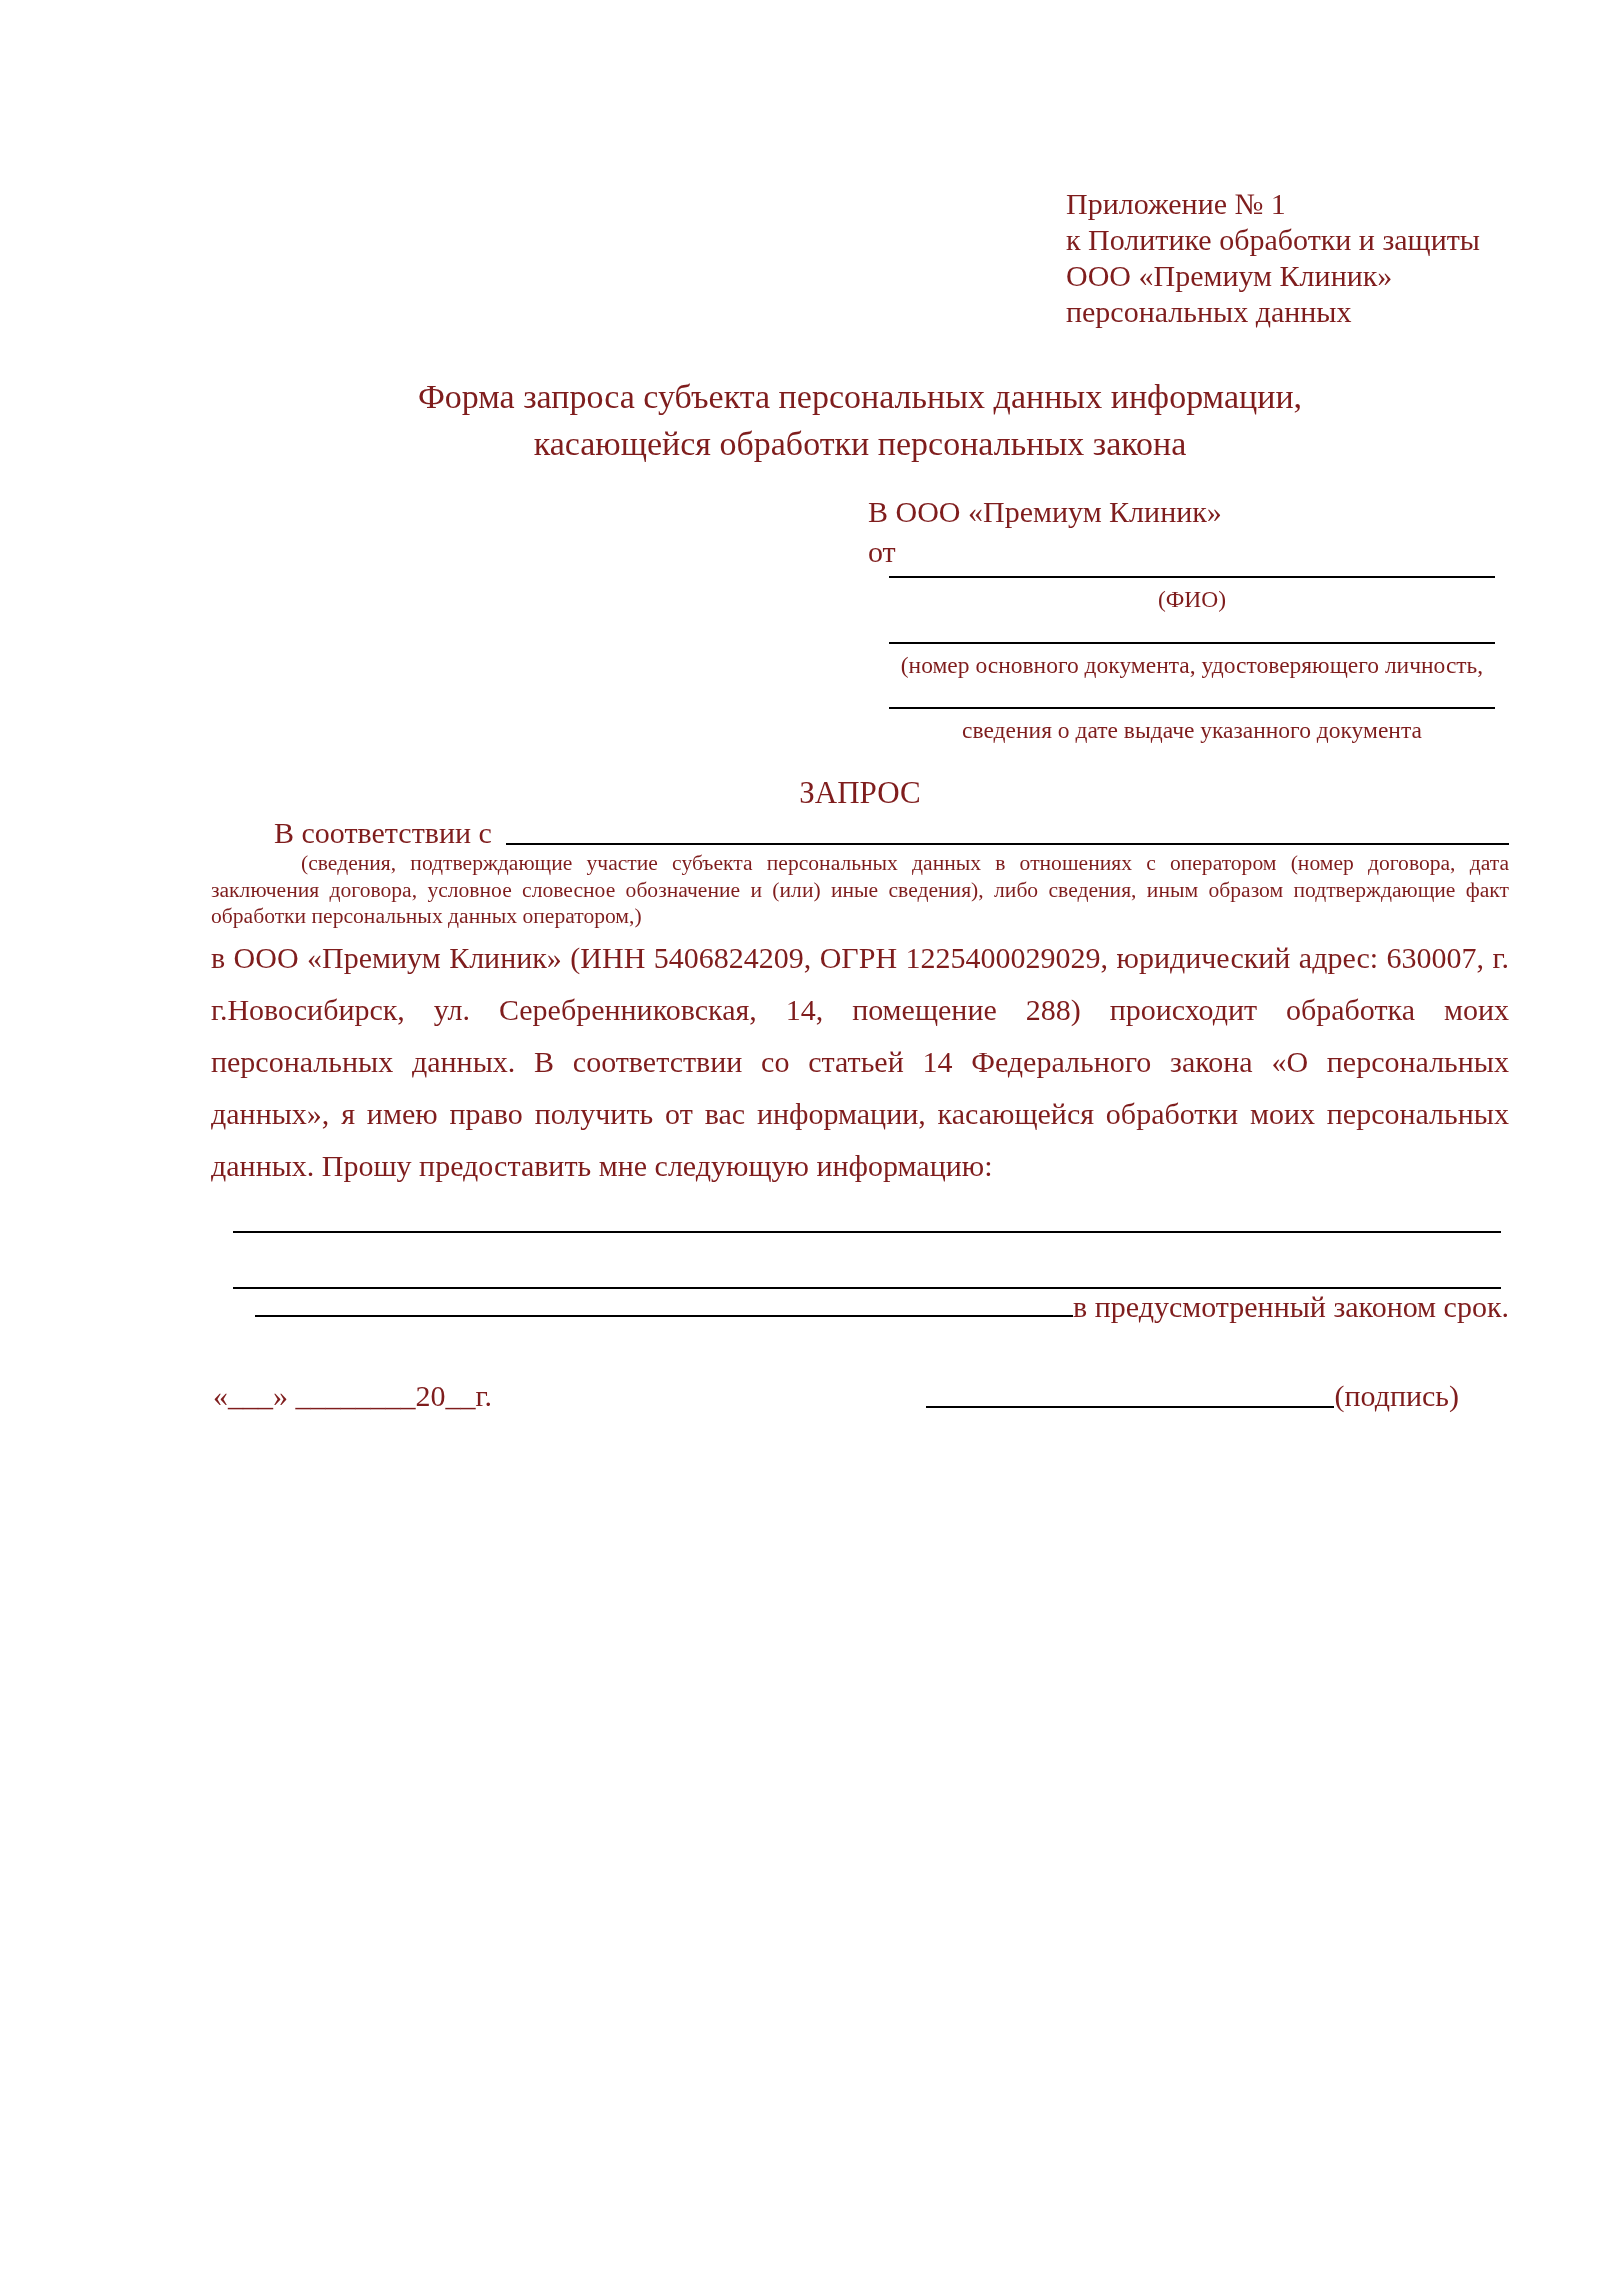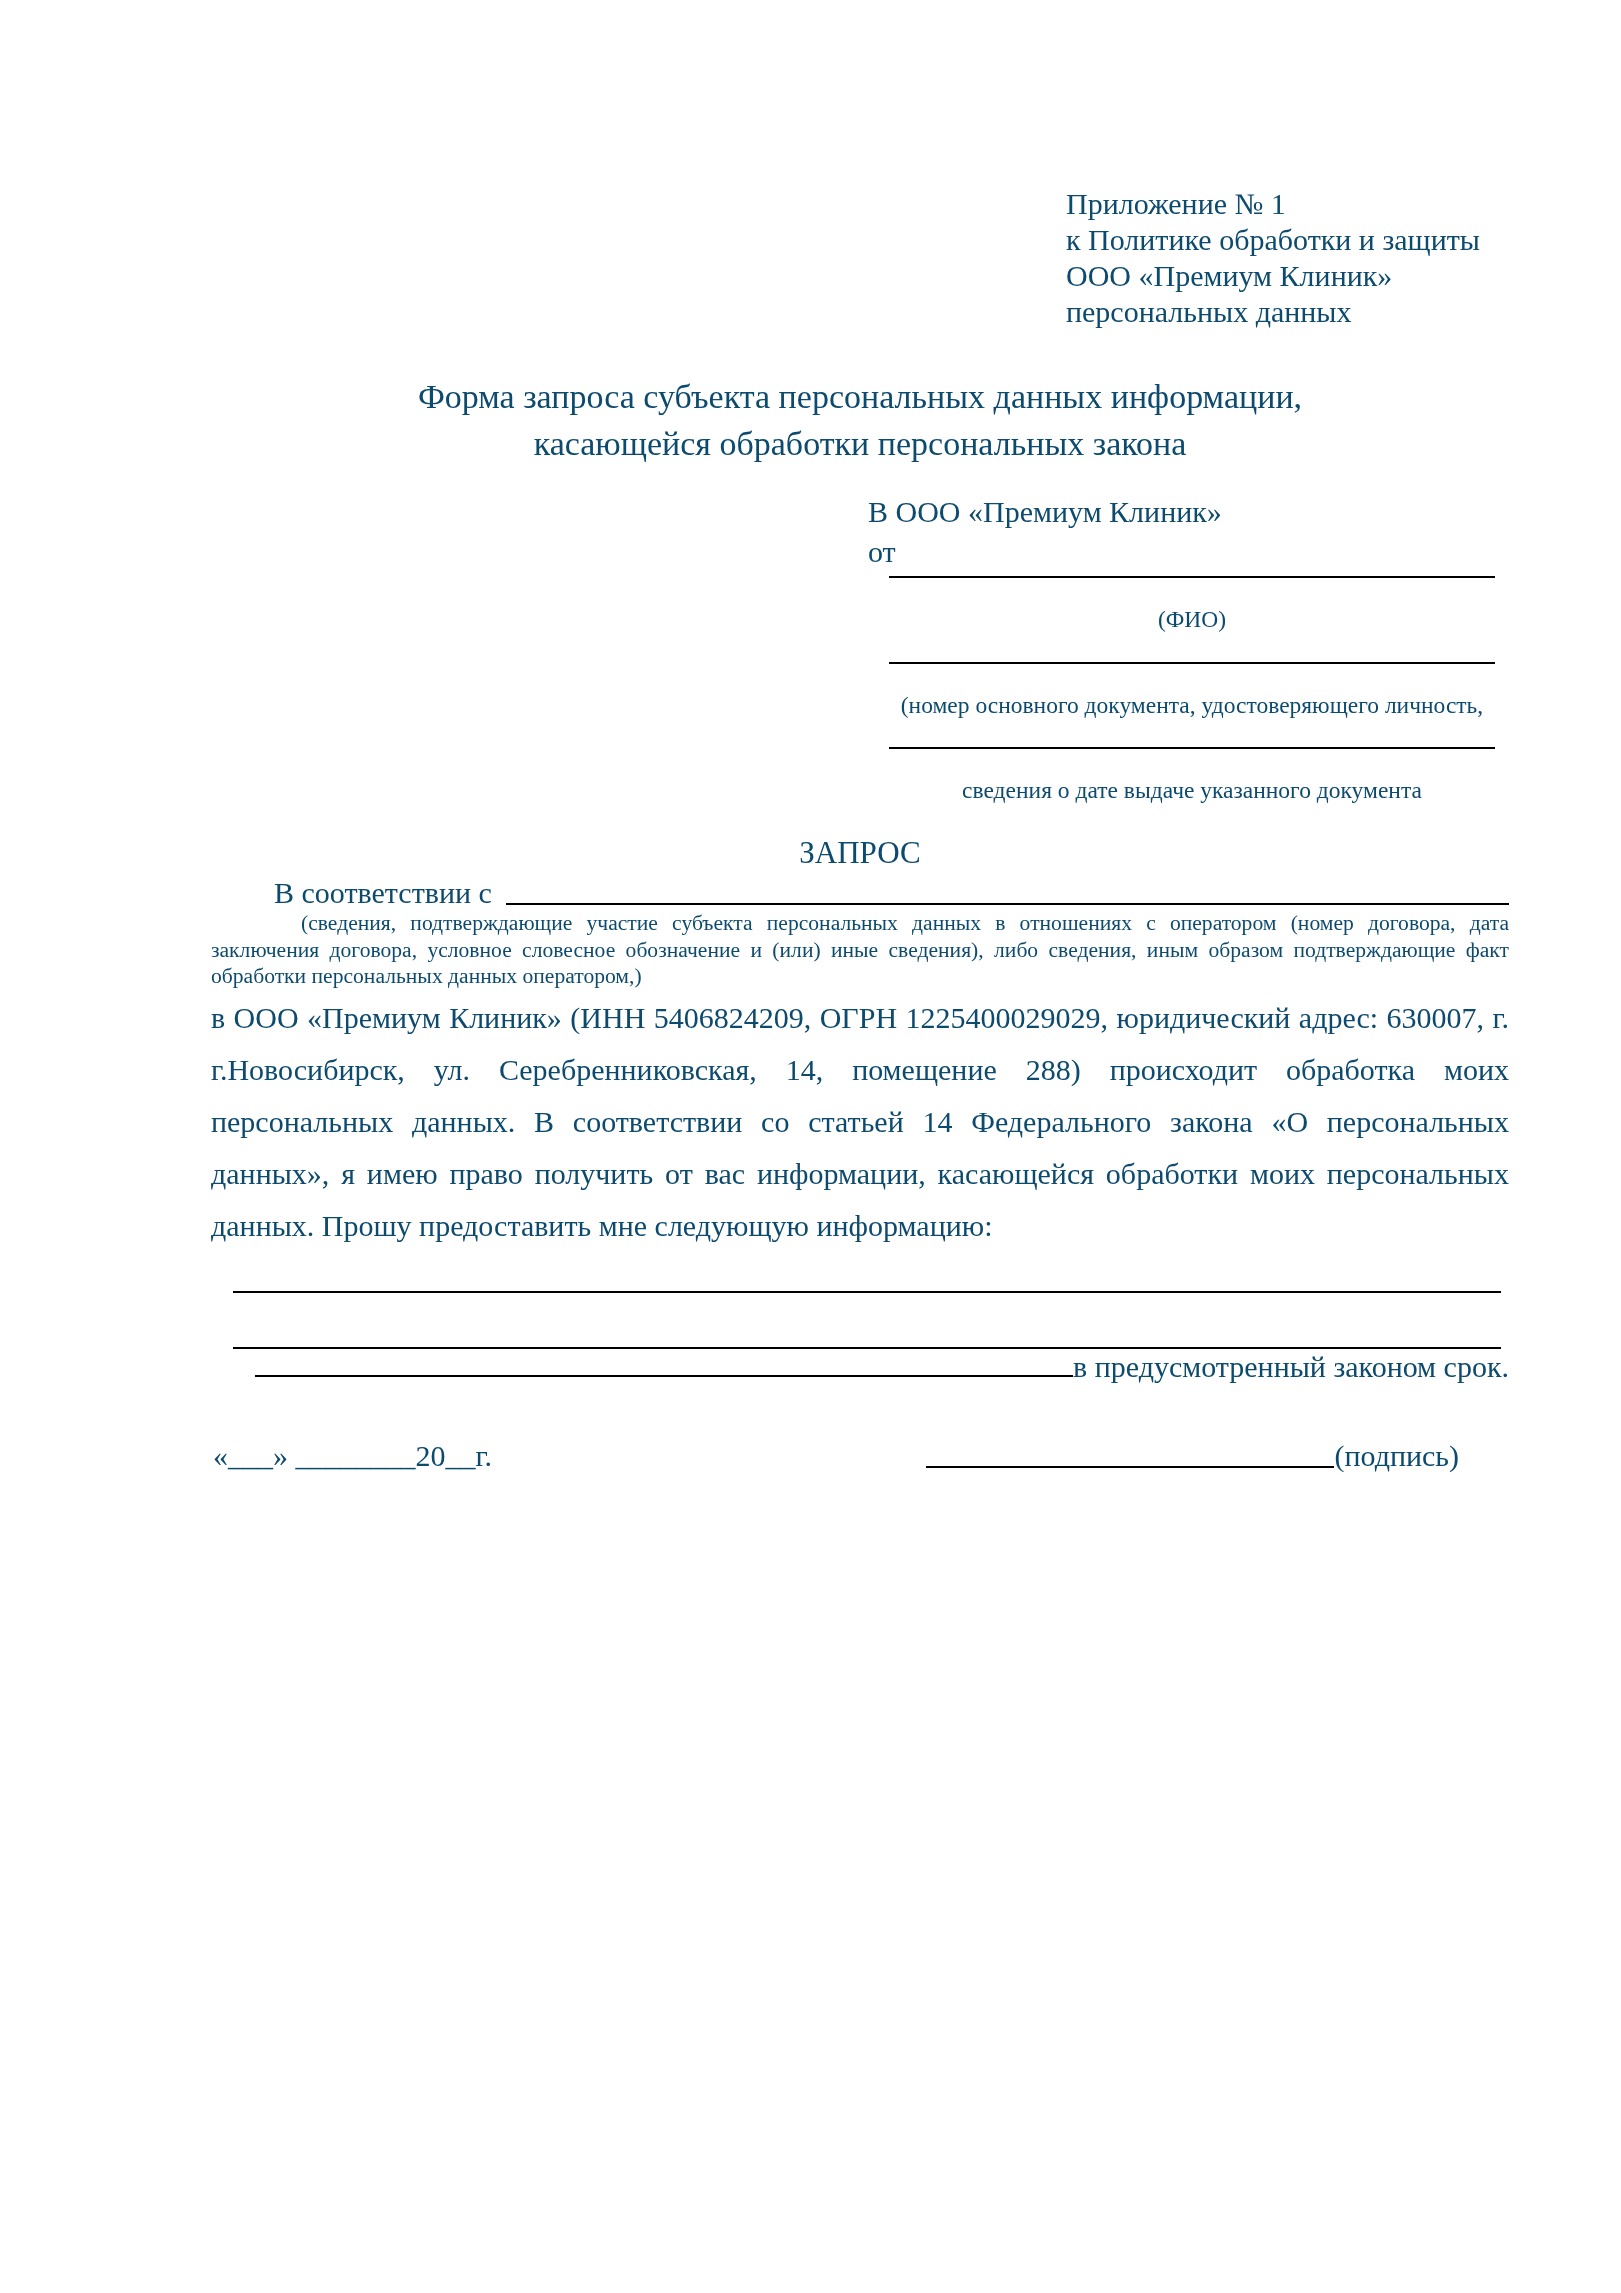--- a/index.html
+++ b/index.html
@@ -1,39 +1,39 @@
 <!DOCTYPE html>
 <html lang="ru"><head>
 <meta charset="utf-8">
 <style>
   html,body{margin:0;padding:0;background:#ffffff;}
   .page{
     position:relative;
     width:1621px;height:2294px;
-    background:#ffffff;color:#0c4a6e;
+    background:#ffffff;color:#7f1d1d;
     font-family:"Liberation Serif","DejaVu Serif",serif;
     overflow:hidden;
   }
   .content{padding:186px 112px 0 211px;}
 
   
   .appendix{margin-left:855px;font-size:30px;line-height:36px;}
 
   
   .doc-title{margin-top:43px;text-align:center;font-weight:normal;font-size:34px;line-height:47px;}
 
   
   .addr{margin-left:657px;margin-top:21.6px;font-size:30px;}
   .addr-to{line-height:45px;}
   .addr-from{line-height:35px;}
 
   
   .fields{margin-left:678px;width:606px;margin-top:7.8px;}
   .field .rule{border-bottom:2px solid #000;height:0;}
-  .field .flabel{padding-top:6.9px;line-height:29px;font-size:23.5px;text-align:center;margin-bottom:27.4px;margin-top:20px;}
+  .field .flabel{padding-top:6.9px;line-height:29px;font-size:23.5px;text-align:center;margin-bottom:27.4px;}
 
   
   .zapros{margin-top:17.6px;text-align:center;font-size:31px;line-height:41px;}
   .intro-row{display:flex;font-size:30px;line-height:35px;margin-top:2px;}
   .intro-row .lead{margin-left:63px;white-space:nowrap;padding-right:13.7px;}
   .intro-row .fill-line{flex:1;border-bottom:2.9px solid #000;margin-bottom:4.9px;}
 
   .footnote{font-size:21.6px;line-height:26.5px;text-align:justify;text-indent:90px;}
 
   .bodypar{margin-top:2px;font-size:30px;line-height:52px;text-align:justify;}

